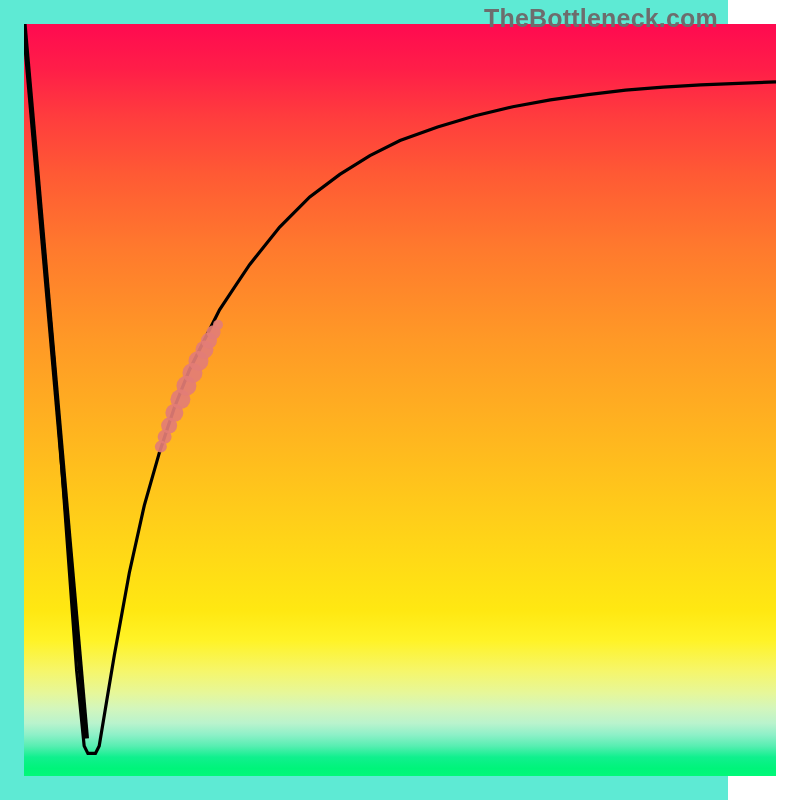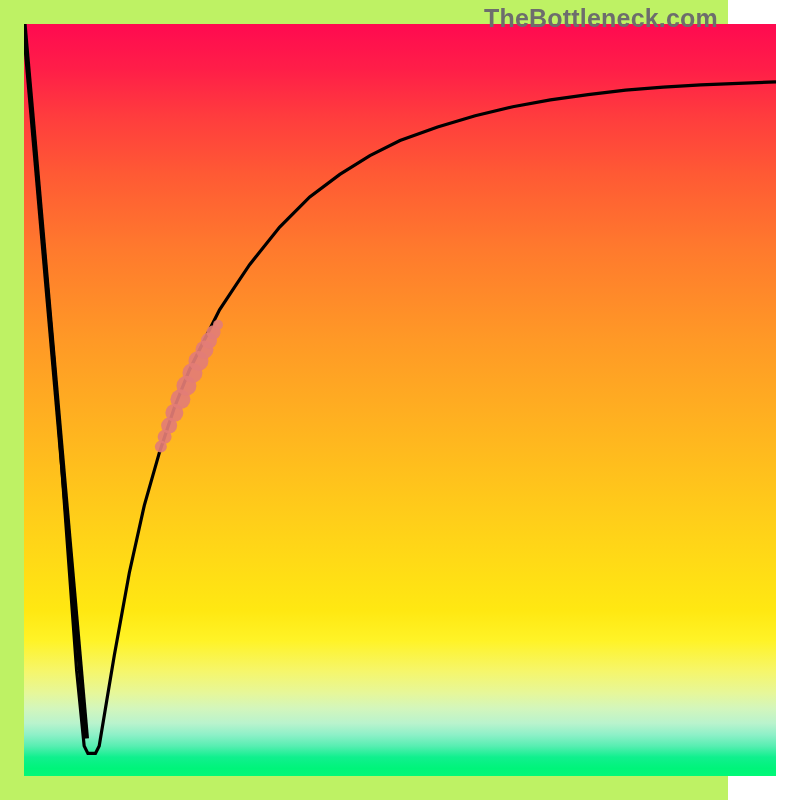--- a/index.html
+++ b/index.html
@@ -8,21 +8,21 @@
     width: 800px;
     height: 800px;
     overflow: hidden;
     background: #ffffff;
     font-family: Arial, Helvetica, sans-serif;
   }
   .frame {
     position: relative;
     width: 728px;
     height: 800px;
-    background: #bef264;
+    background: #5eead4;
   }
   .watermark {
     position: absolute;
     top: 4px;
     right: 10px;
     font-size: 25px;
     font-weight: 600;
     color: #6d6d6d;
     letter-spacing: 0.2px;
     z-index: 50;

